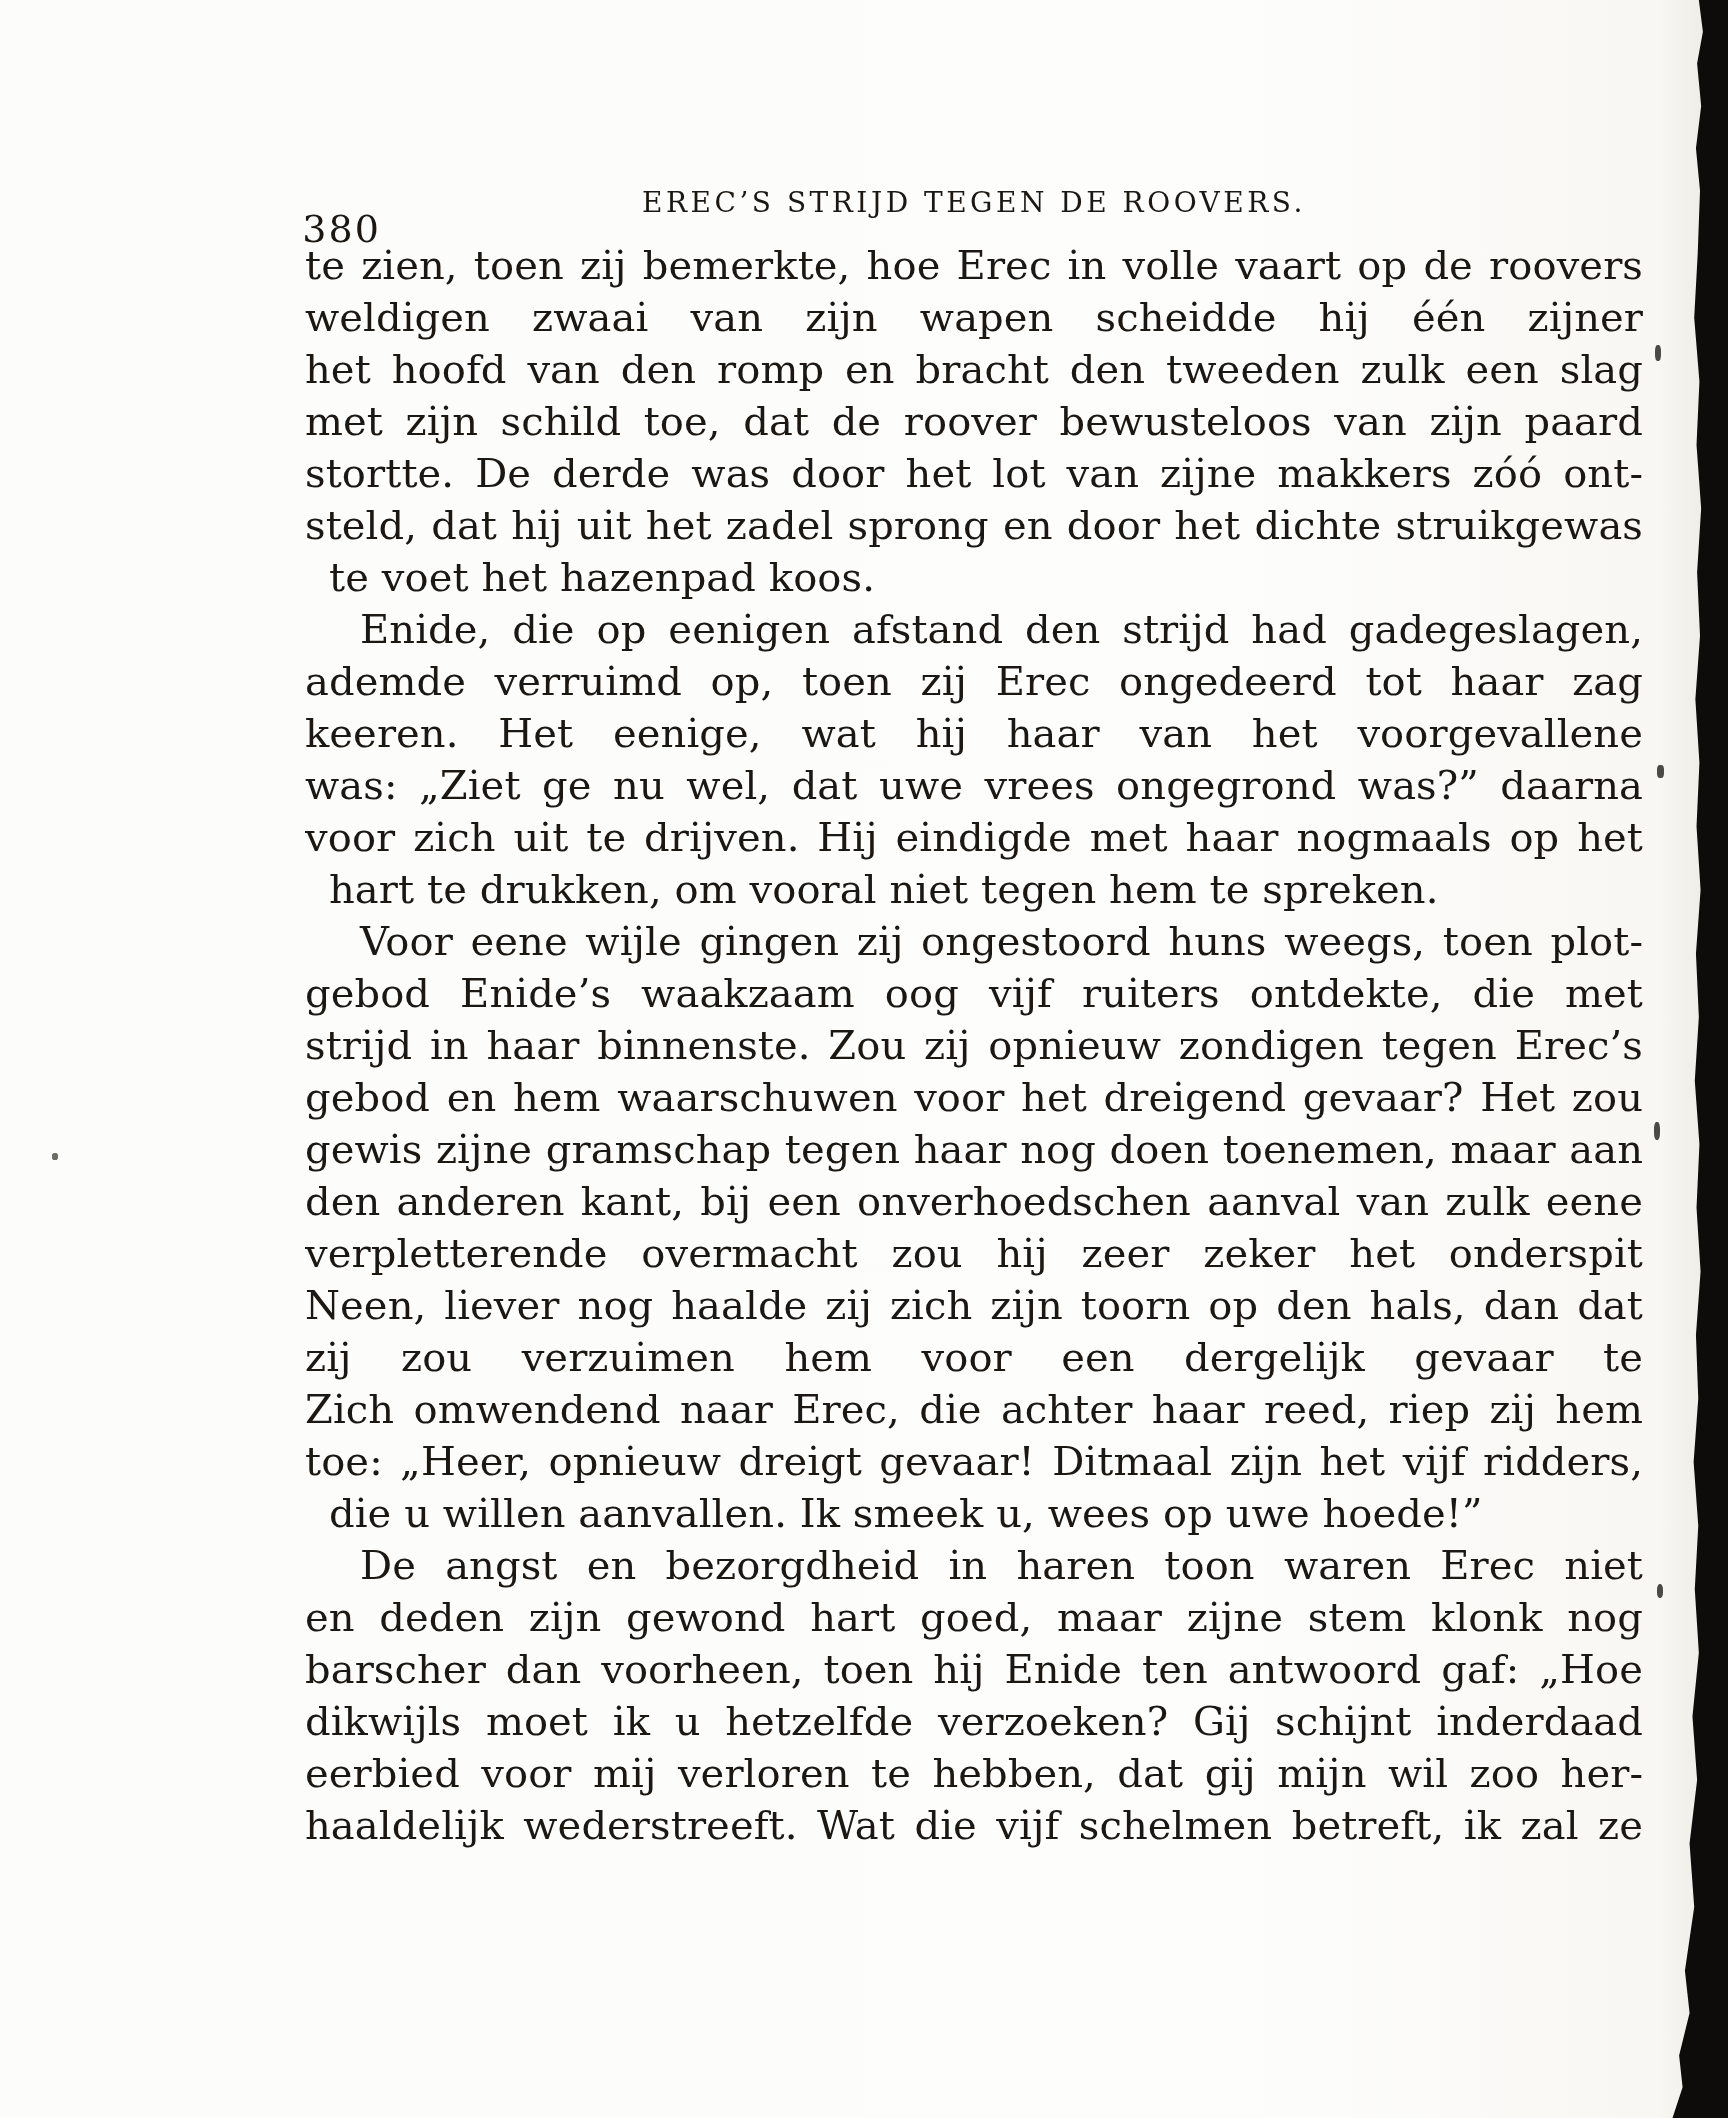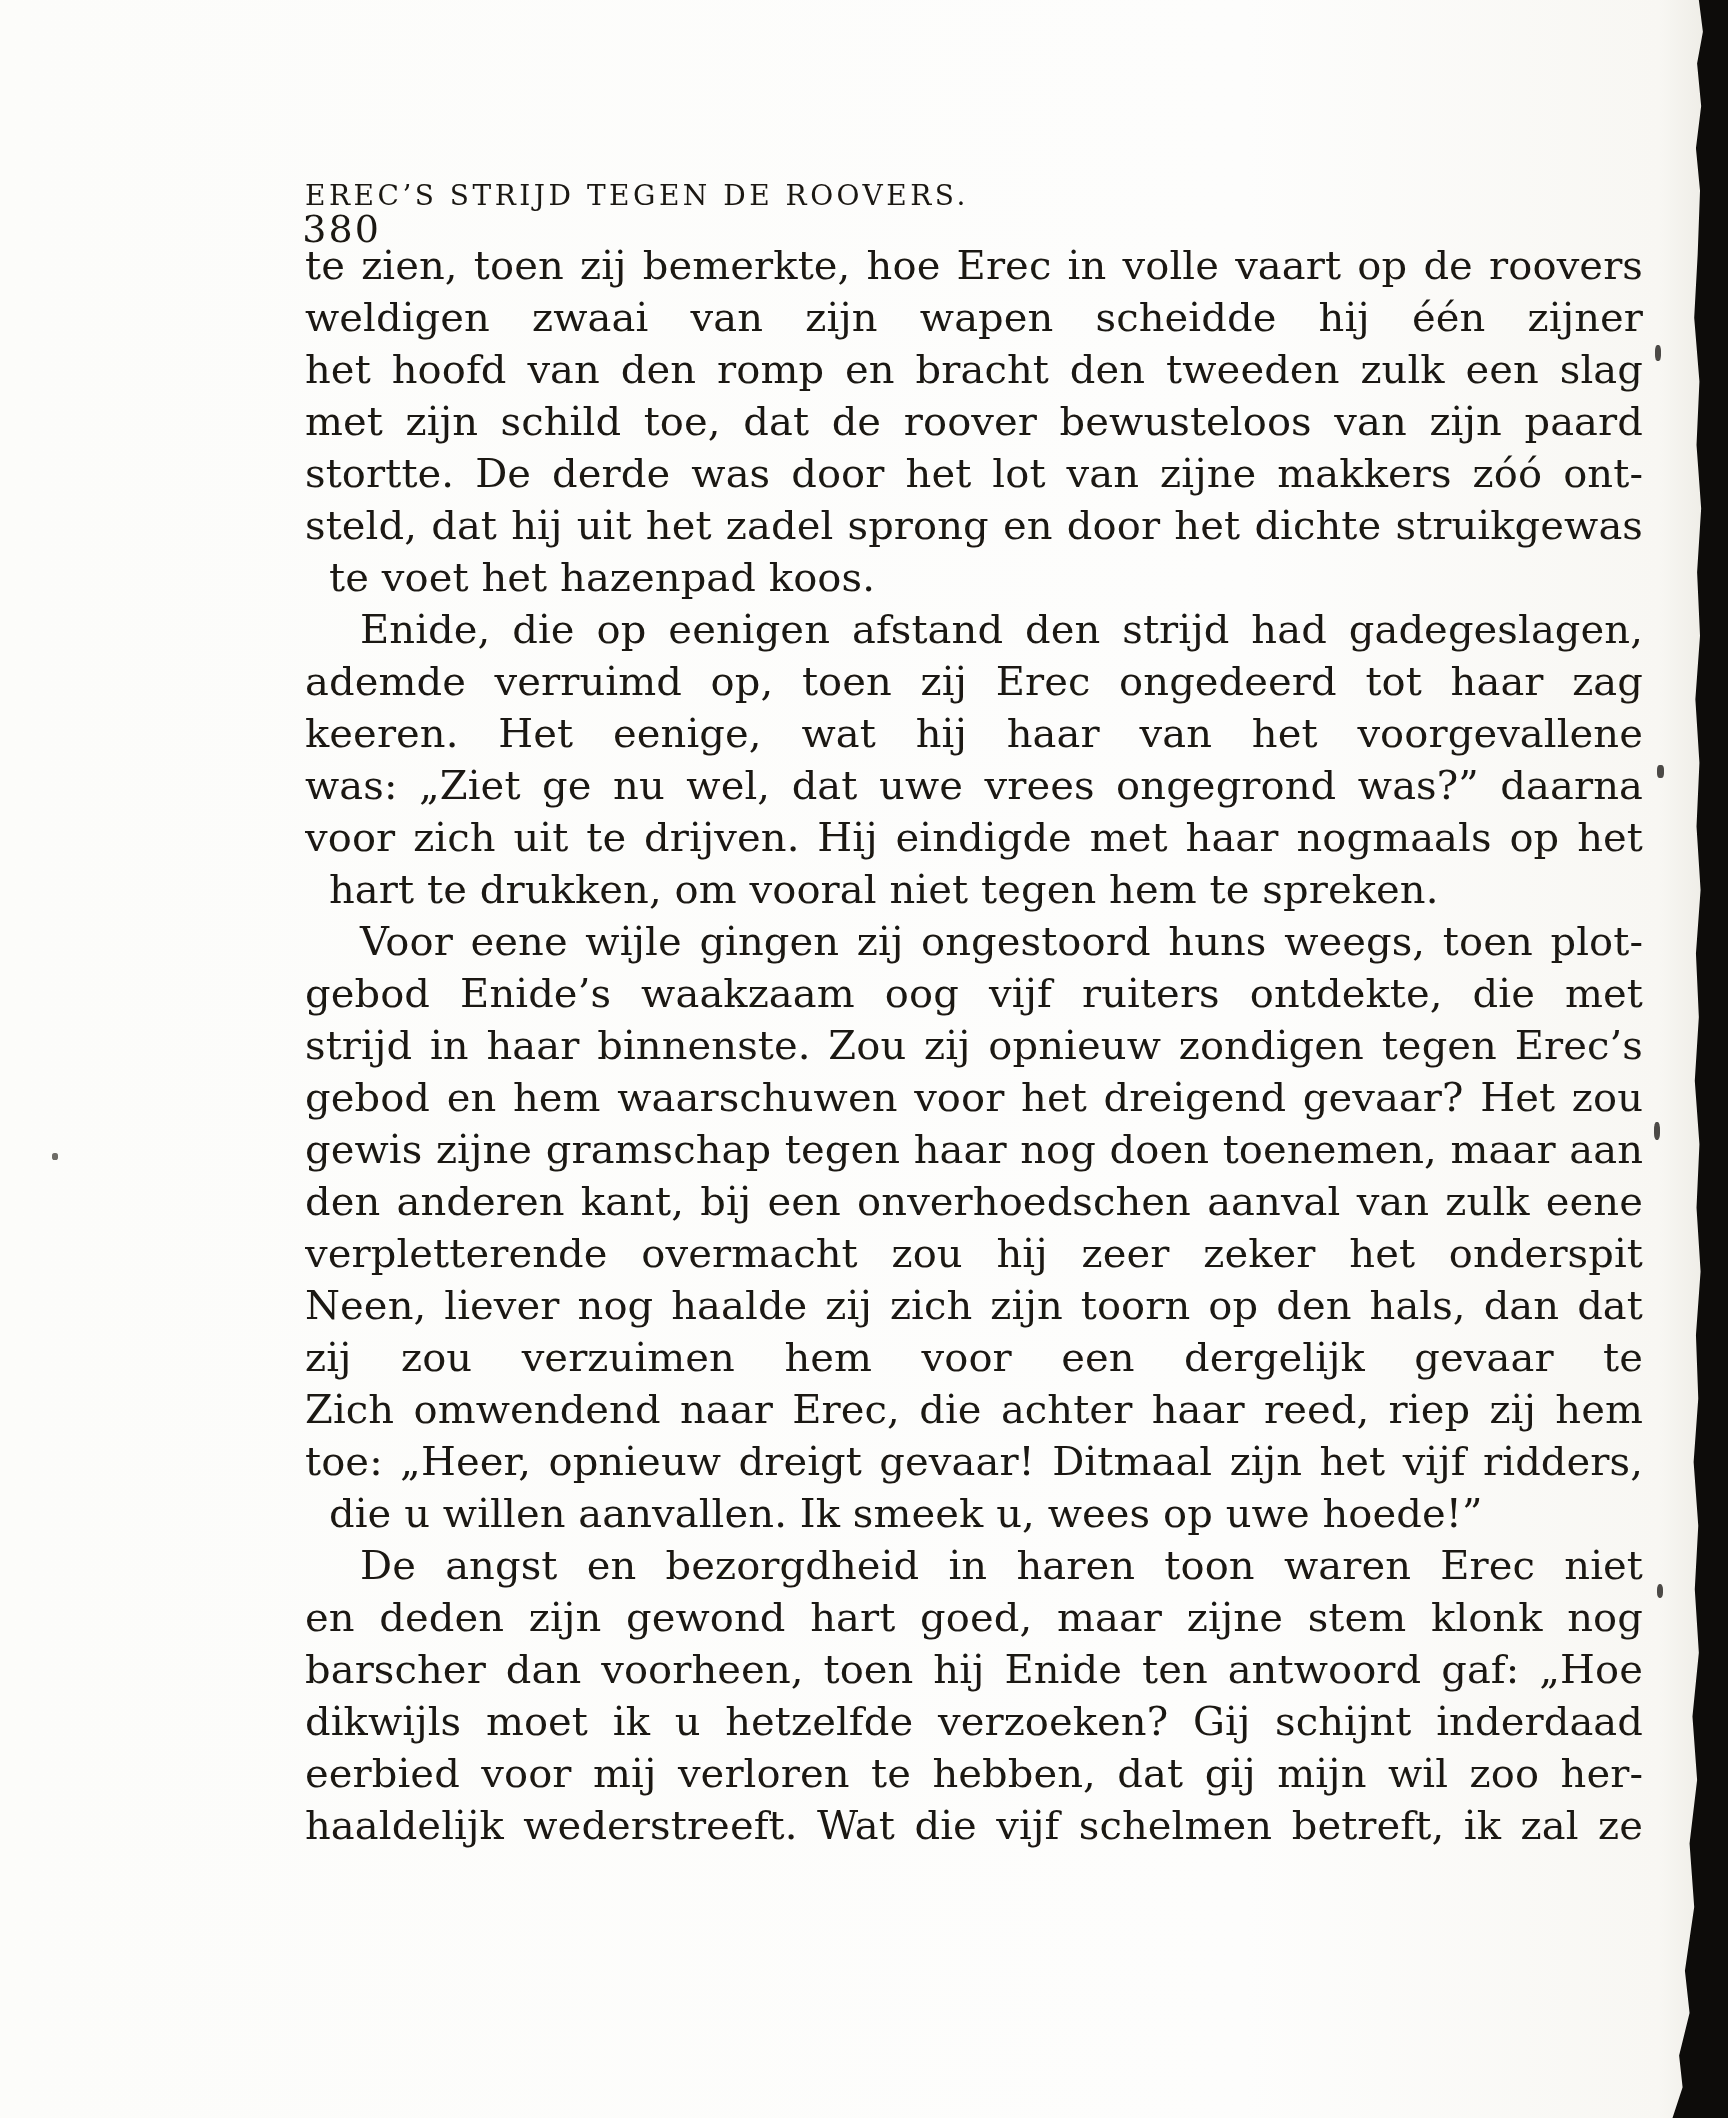--- a/index.html
+++ b/index.html
@@ -33,21 +33,22 @@
     left: -2.8px;
     top: 1.4px;
     font-size: 38px;
     letter-spacing: 2.1px;
     margin-top: 42px;
   }
   .running-title {
     position: absolute;
     left: 0;
     right: 0;
-    top: 15px;
+    top: 22px;
+    text-align: center;
     font-size: 28px;
     letter-spacing: 3.5px;
     white-space: nowrap;
   }
   .text-block { position: relative; }
   .line {
     font-size: 40px;
     line-height: 52px;
     height: 52px;
     overflow: hidden;

